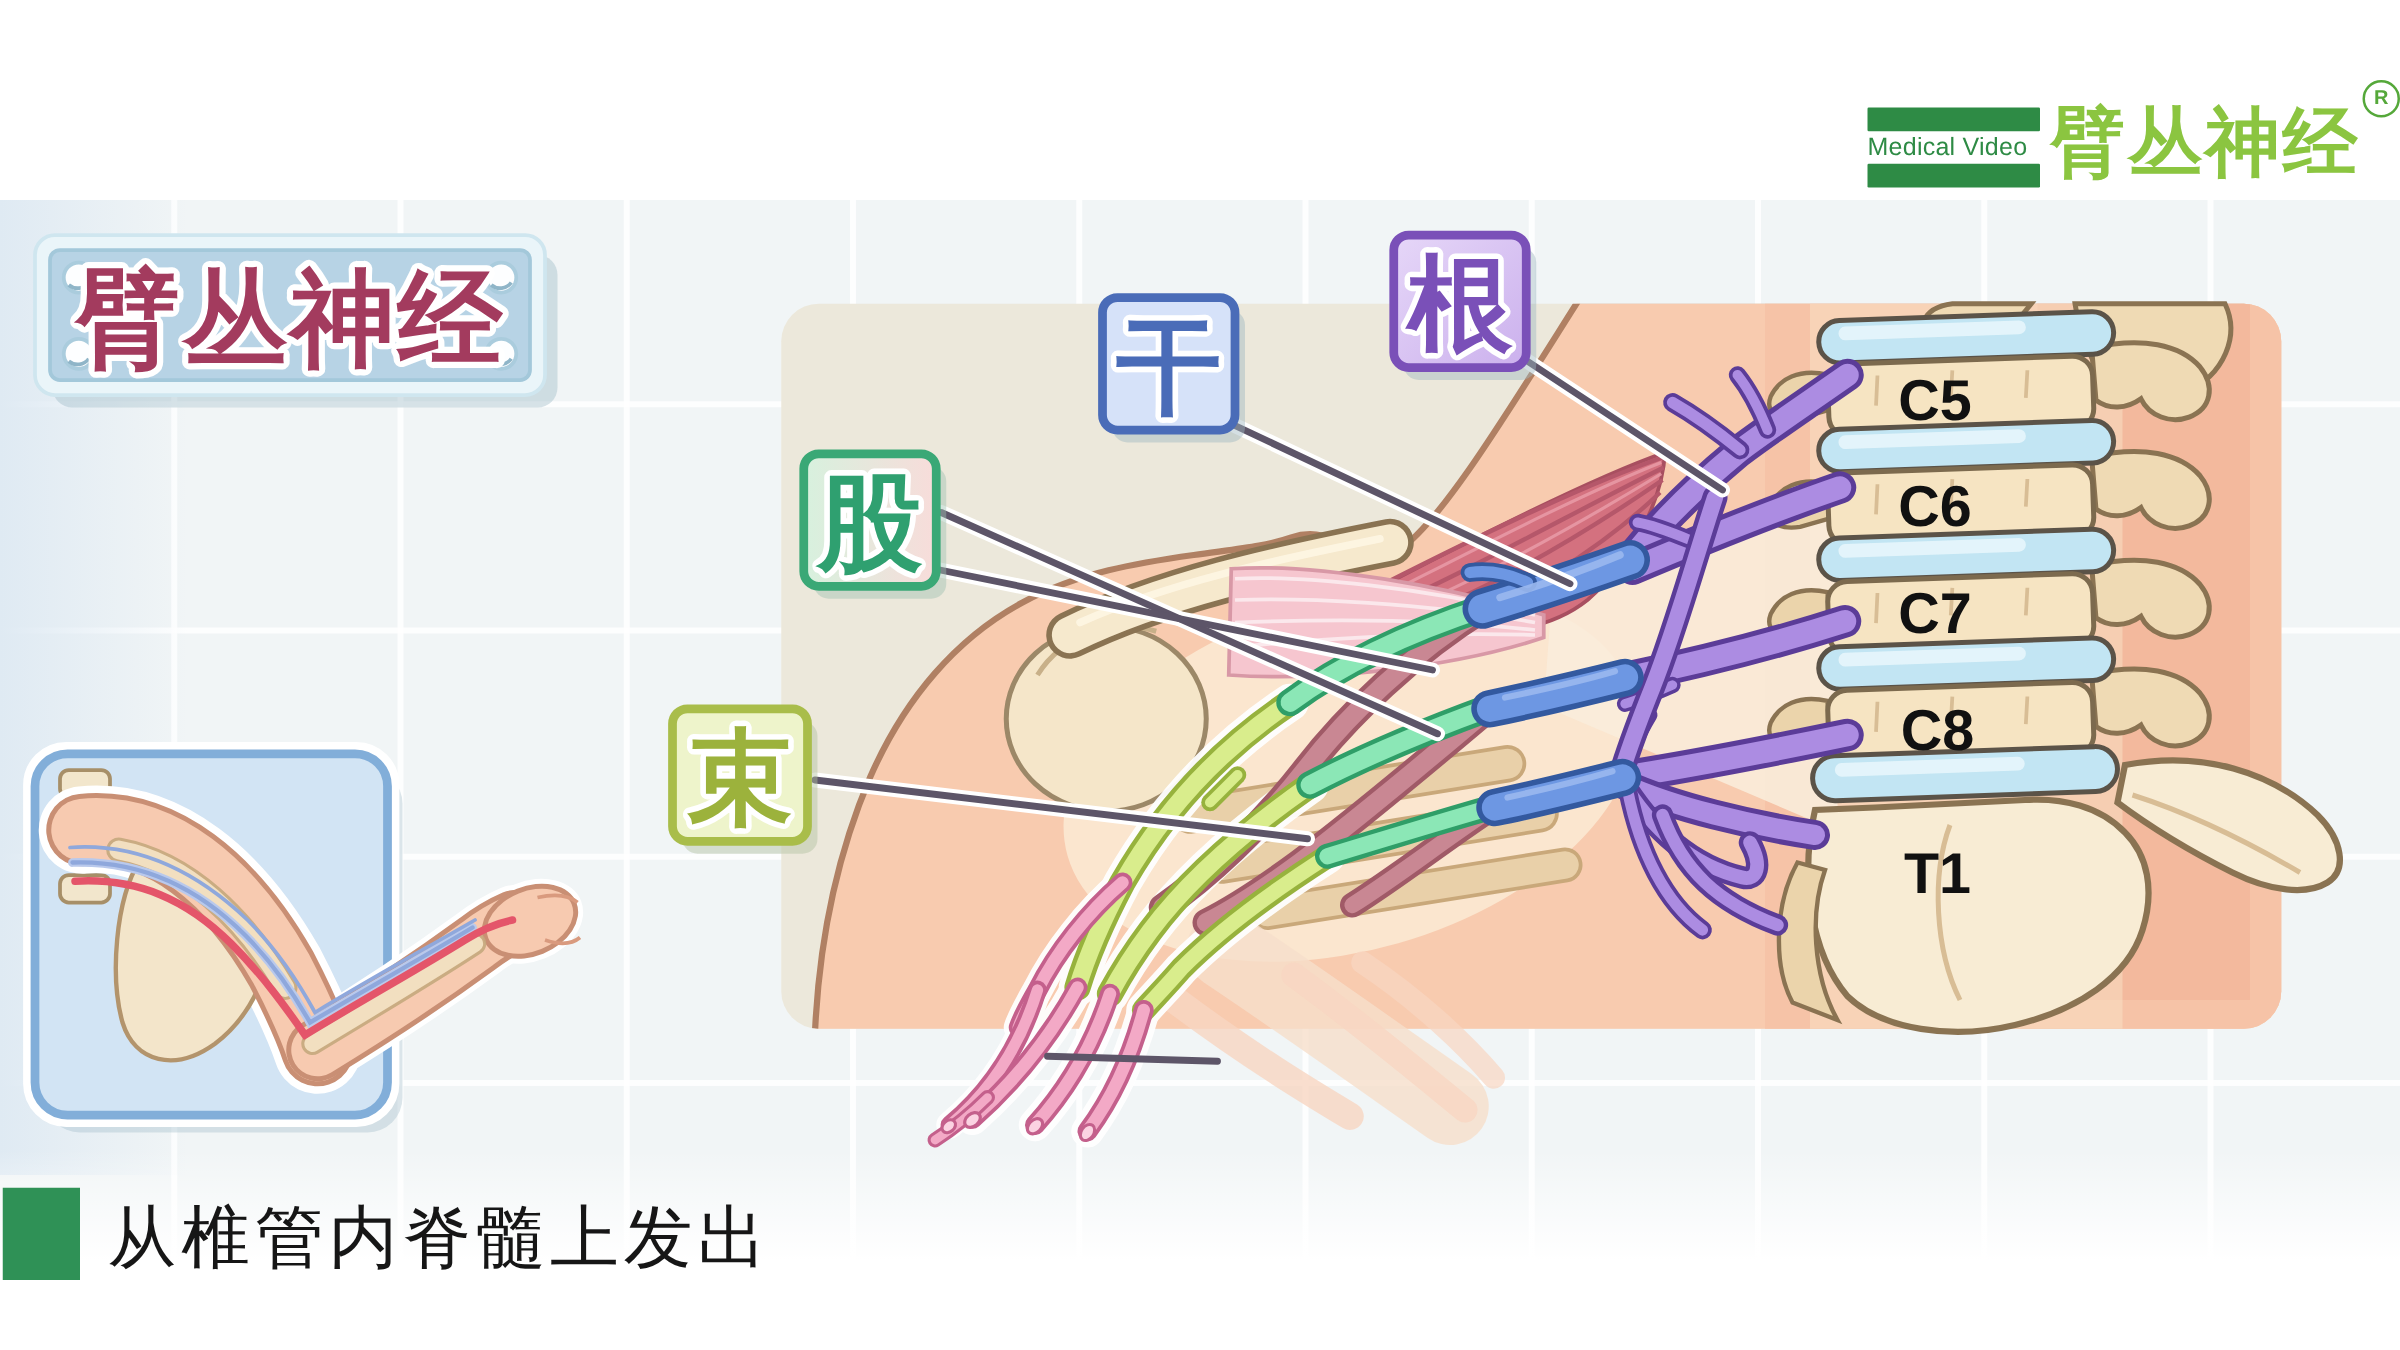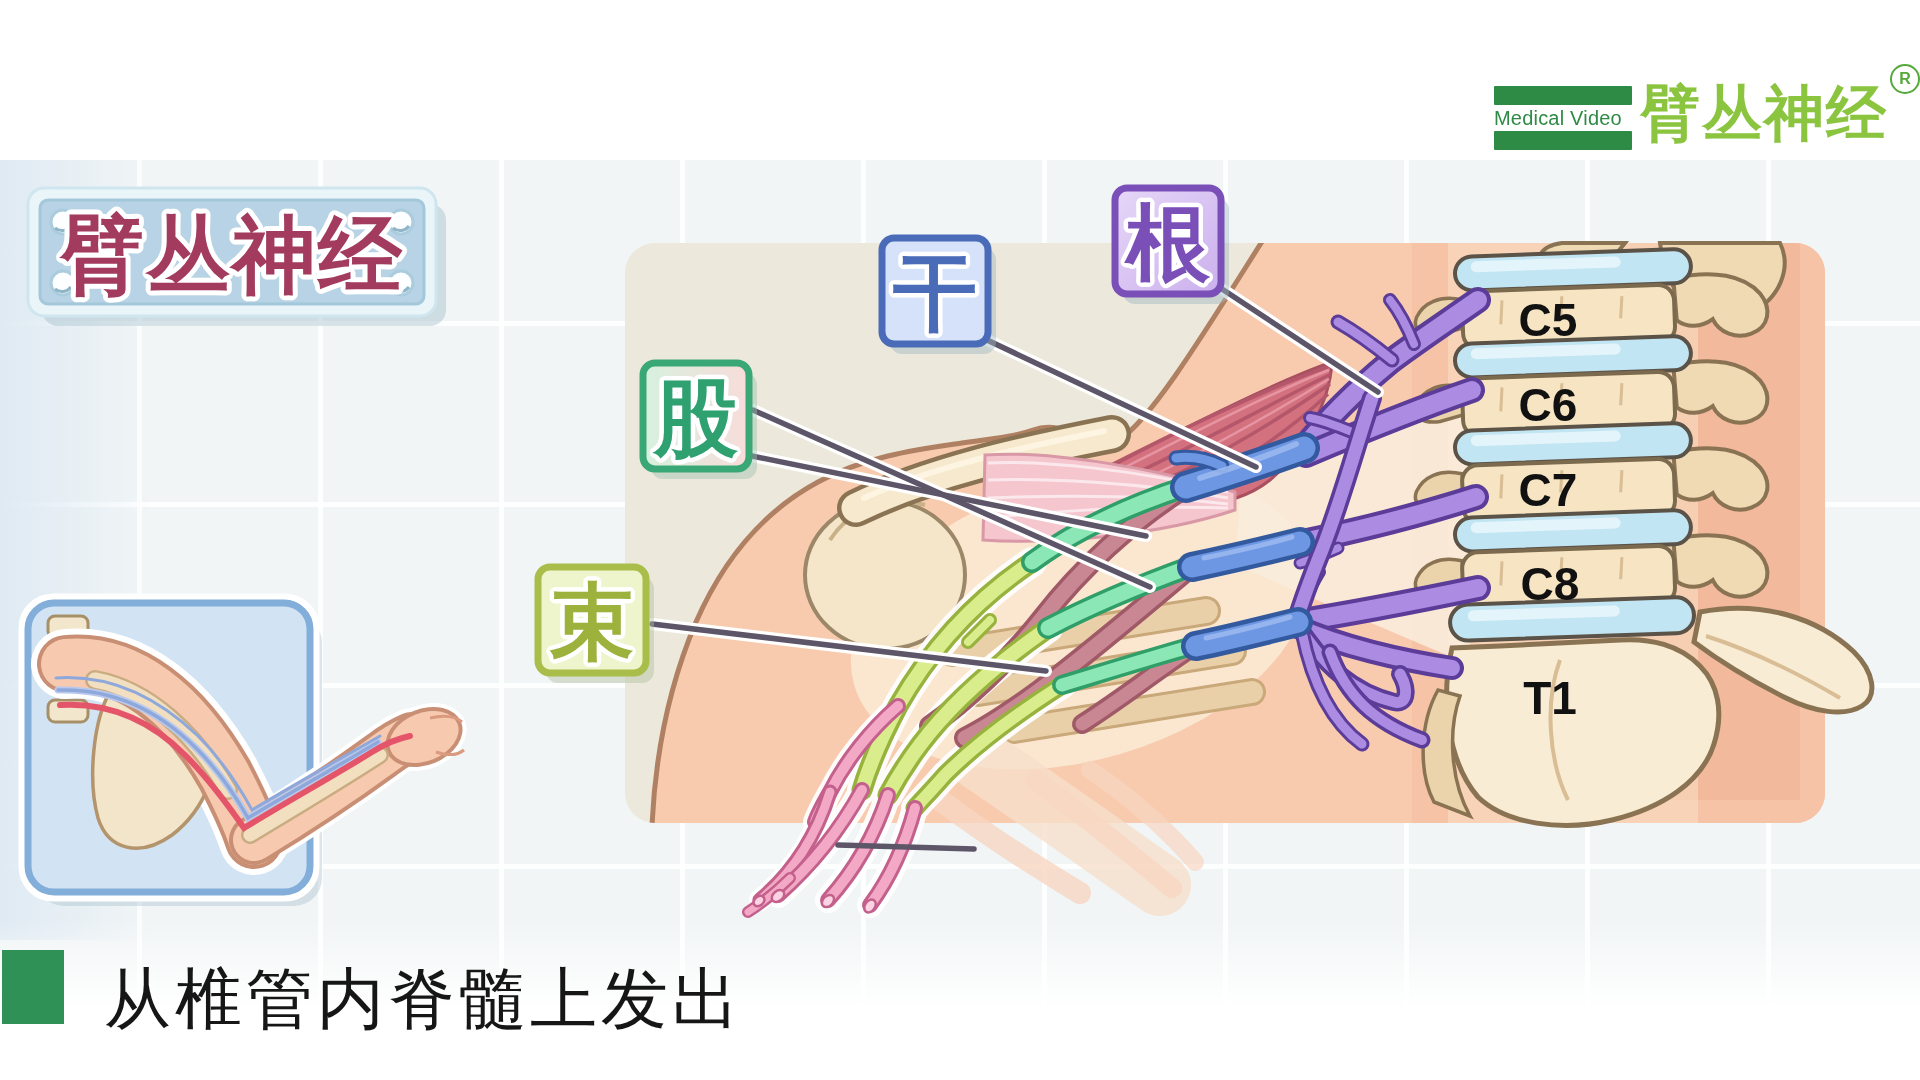--- a/index.html
+++ b/index.html
@@ -26,21 +26,21 @@
   .logo-tagline{color:#2e8b45;font-size:20px;font-weight:500;line-height:26px;
     letter-spacing:.2px;white-space:nowrap;}
   .logo-brand{color:#8bc540;font-size:60px;font-weight:700;letter-spacing:2px;
     line-height:64px;margin-left:8px;margin-top:8px;}
   .logo-reg{display:inline-block;width:26px;height:26px;border:2.5px solid #55a83a;
     border-radius:50%;color:#55a83a;font-size:16px;font-weight:700;line-height:26px;
     text-align:center;vertical-align:top;margin-left:2px;margin-top:-10px;}
   
   .caption{position:absolute;left:0;top:944px;width:1920px;height:90px;}
   .caption-bullet{position:absolute;left:2px;top:6px;width:62px;height:74px;}
-  .caption-text{position:absolute;left:104px;top:10px;font-size:67px;color:#161616;
+  .caption-text{position:absolute;left:86px;top:10px;font-size:55px;color:#161616;
     font-weight:500;letter-spacing:4px;white-space:nowrap;}
 </style>
 </head>
 <body>
 
 <div class="stage">
   <div class="grid-bg"></div>
   <div class="left-band"></div>
   <div class="top-strip"></div>
   <div class="bottom-fade"></div>

